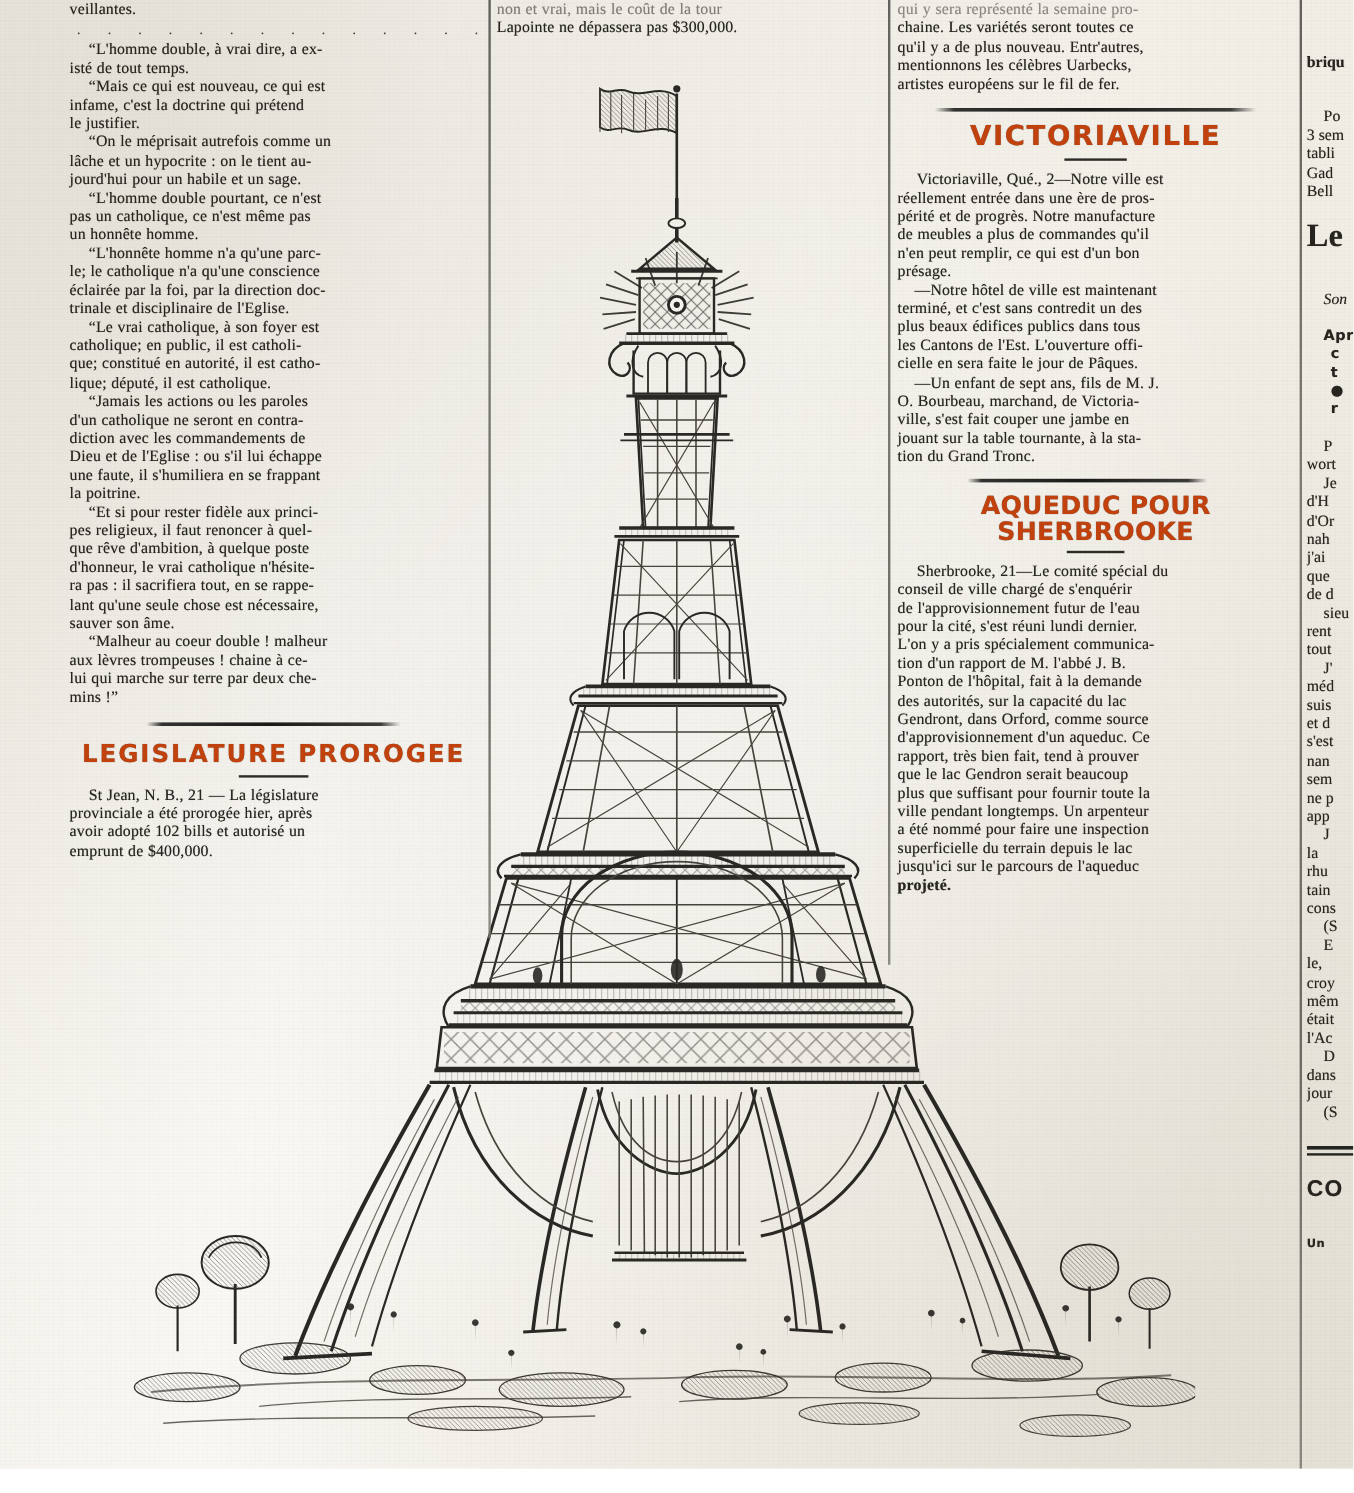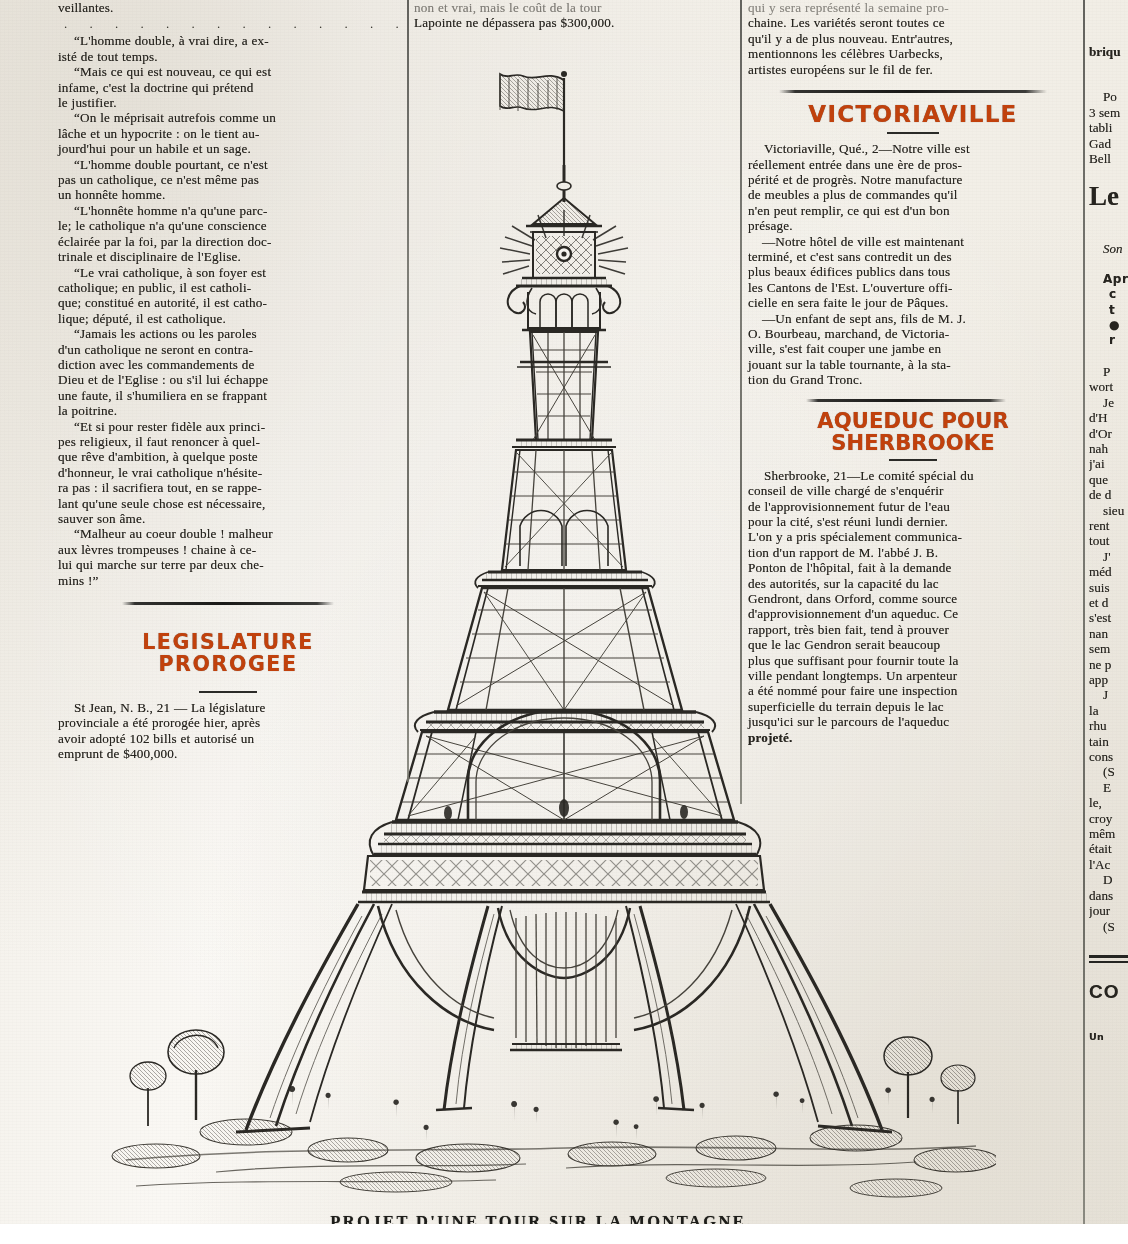--- a/index.html
+++ b/index.html
@@ -518,21 +518,21 @@
       <p class="body indent">“Malheur au coeur double ! malheur</p>
       <p class="body">aux lèvres trompeuses ! chaine à ce-</p>
       <p class="body">lui qui marche sur terre par deux che-</p>
       <p class="body">mins !”</p>
     </div>
 
     <div style="height:14px;"></div>
     <div class="hr-thick" style="width:212px;"></div>
 
     <div style="height:11px;"></div>
-    <h2 class="headline" style="font-size:20.5px; margin:16px; letter-spacing:1.6px;text-align:center;">LEGISLATURE PROROGEE</h2>
+    <h2 class="headline" style="font-size:20.5px; margin:2px; letter-spacing:1.6px;text-align:center;">LEGISLATURE PROROGEE</h2>
     <div class="hr-short"></div>
 
     <div>
       <p class="body indent">St Jean, N. B., 21 — La législature</p>
       <p class="body">provinciale a été prorogée hier, après</p>
       <p class="body">avoir adopté 102 bills et autorisé un</p>
       <p class="body">emprunt de $400,000.</p>
     </div>
   </div>
 
@@ -671,16 +671,15 @@
         <div style="height: 3px; background: rgb(36, 36, 33); margin: 6px 0px 3px;"></div>
         <div style="height: 2px; background: rgb(36, 36, 33); margin: 0px 0px 6px;"></div>
         <div style="height: 15px;"></div>
         <div class="clip-line head2">CO</div>
         <div style="height: 15px;"></div>
         <div style="height: 15px;"></div>
         <div class="clip-line tiny-center">Un</div>
       </div>
   </div>
 
-  <div class="caption" style="left:0px; top:1212px; width:1083px;">PROJET D'UNE TOUR  SUR  LA  MONTAGNE.</div>
 
   <div id="grain"></div>
 </div>
 
 </body></html>

